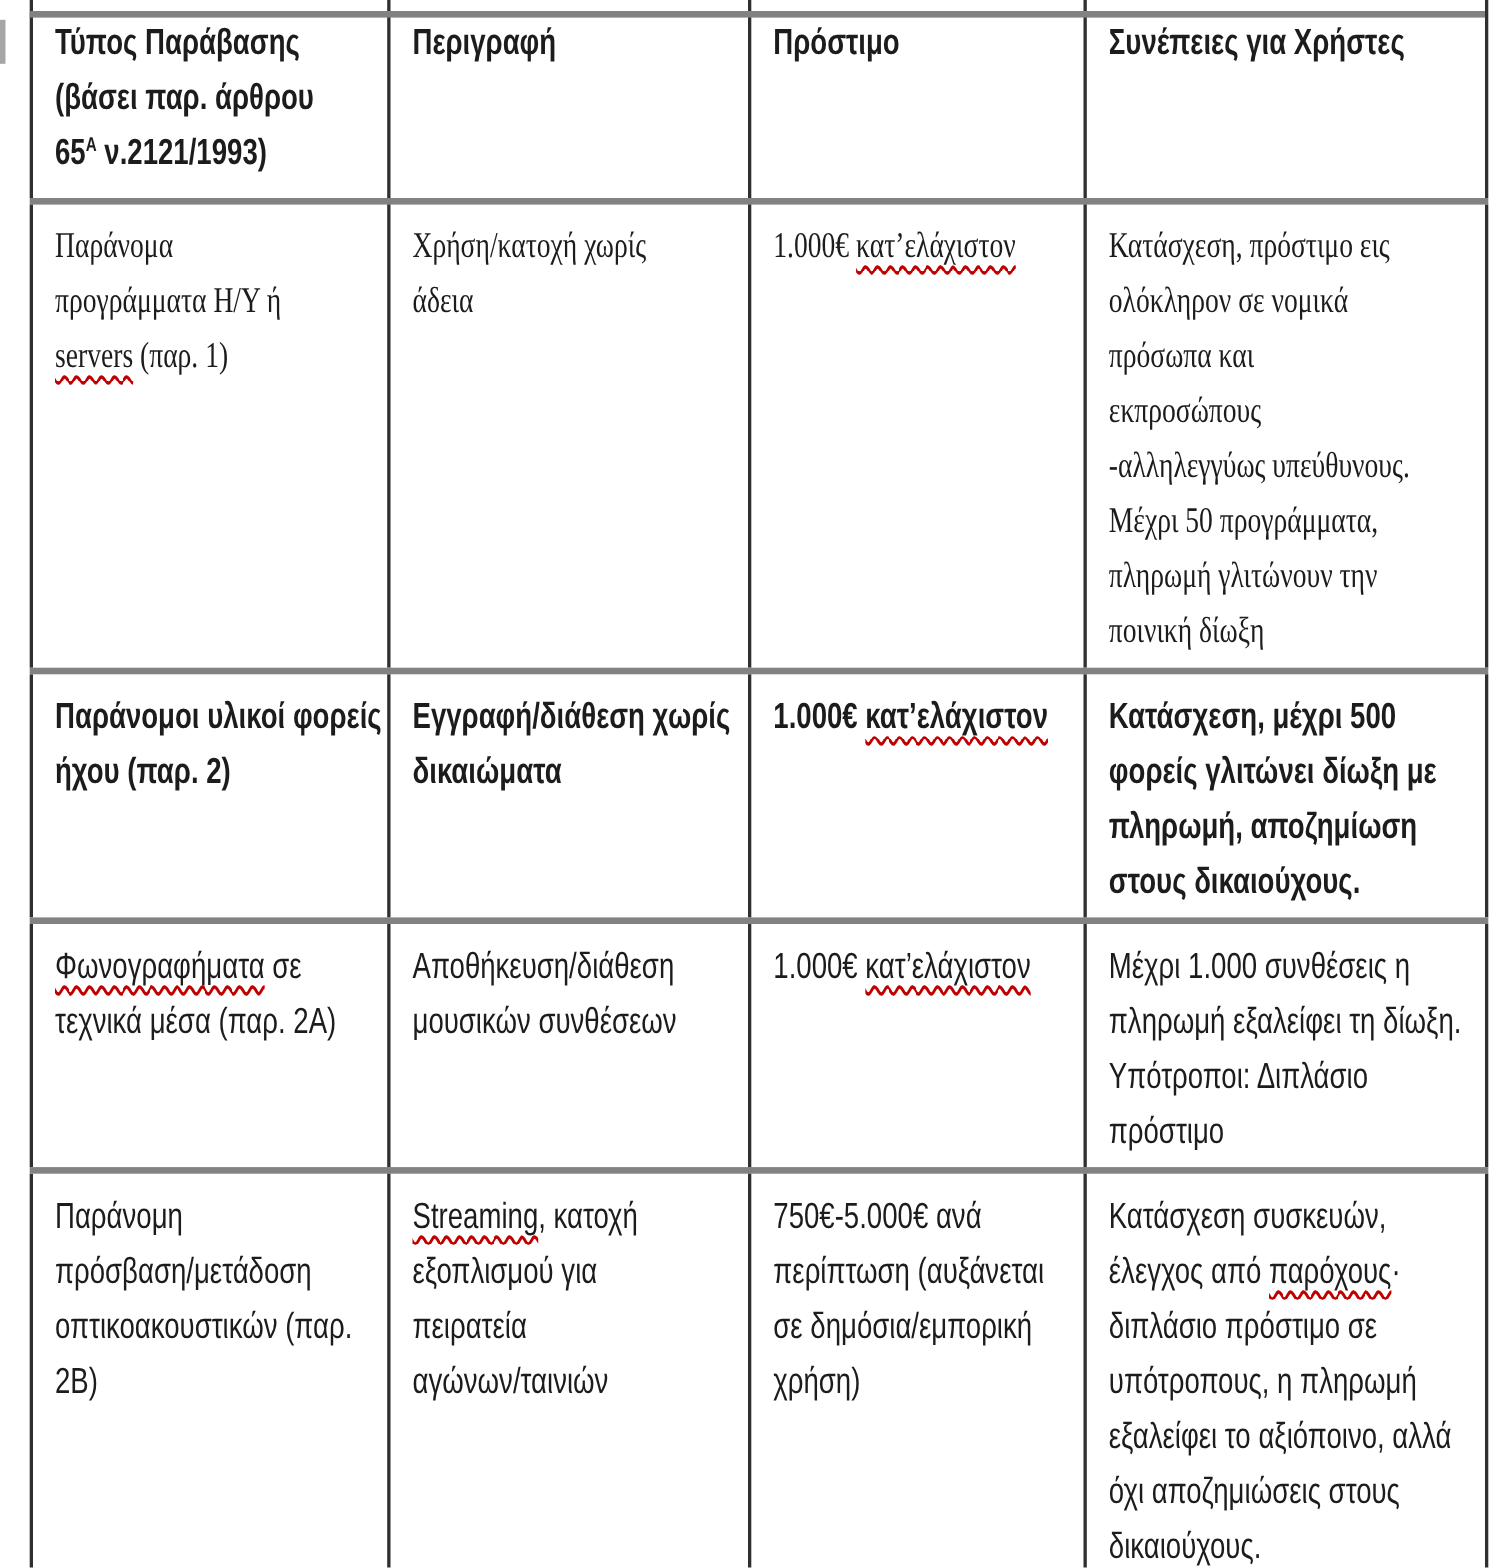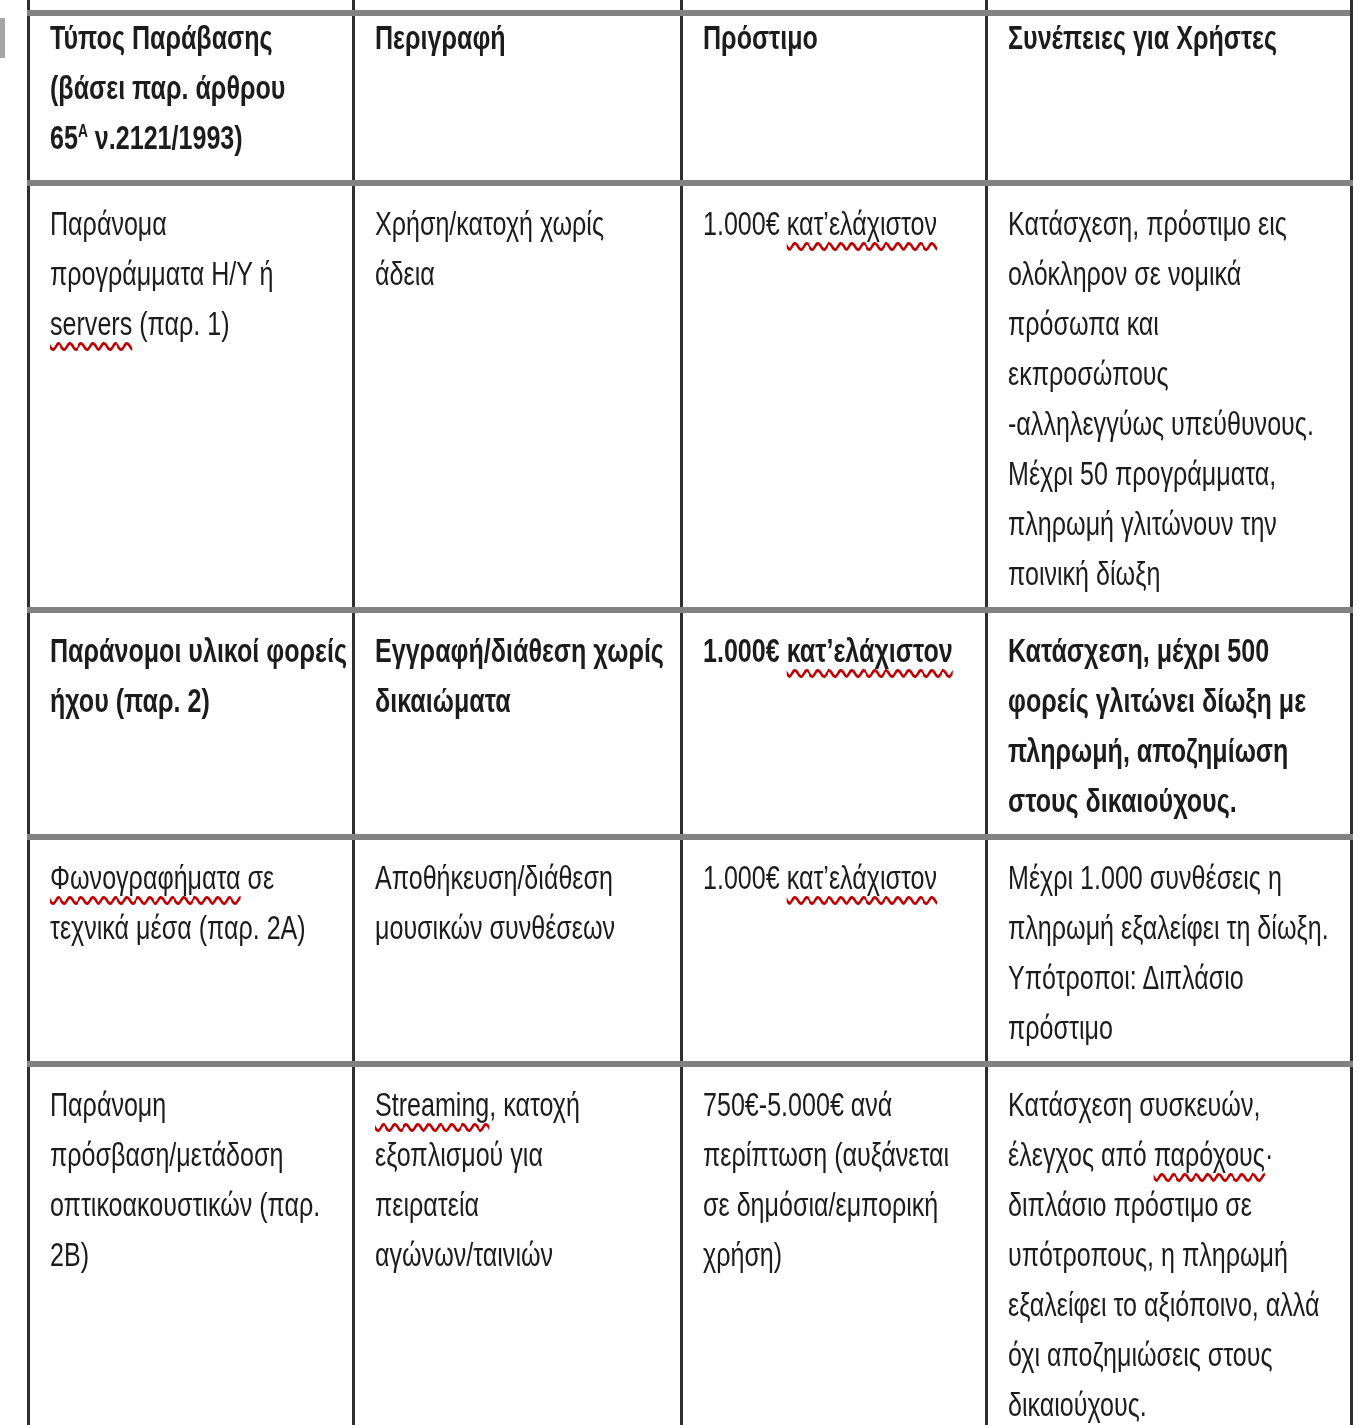--- a/index.html
+++ b/index.html
@@ -43,21 +43,21 @@
     text-align:left;
     overflow:hidden;
     padding:13px 8px 8px 20px;
     background:var(--background);
   }
   thead th{}
   tr{border-bottom:6px solid var(--border-horizontal);}
   tr.row-last{border-bottom:7px solid #7d7d7d;}
 
   tr.row-header{height:183px;}
-  tr.row-1{height:410px;}
+  tr.row-1{height:410px;font-family:Liberation Serif, serif;}
   tr.row-2{height:225px;font-weight:bold;}
   tr.row-3{height:220px;}
   tr.row-4{height:365px;}
 
   .txt{
     font-size:33px;
     line-height:50px;
     color:var(--text);
     white-space:nowrap;
     transform:scaleX(0.76);

